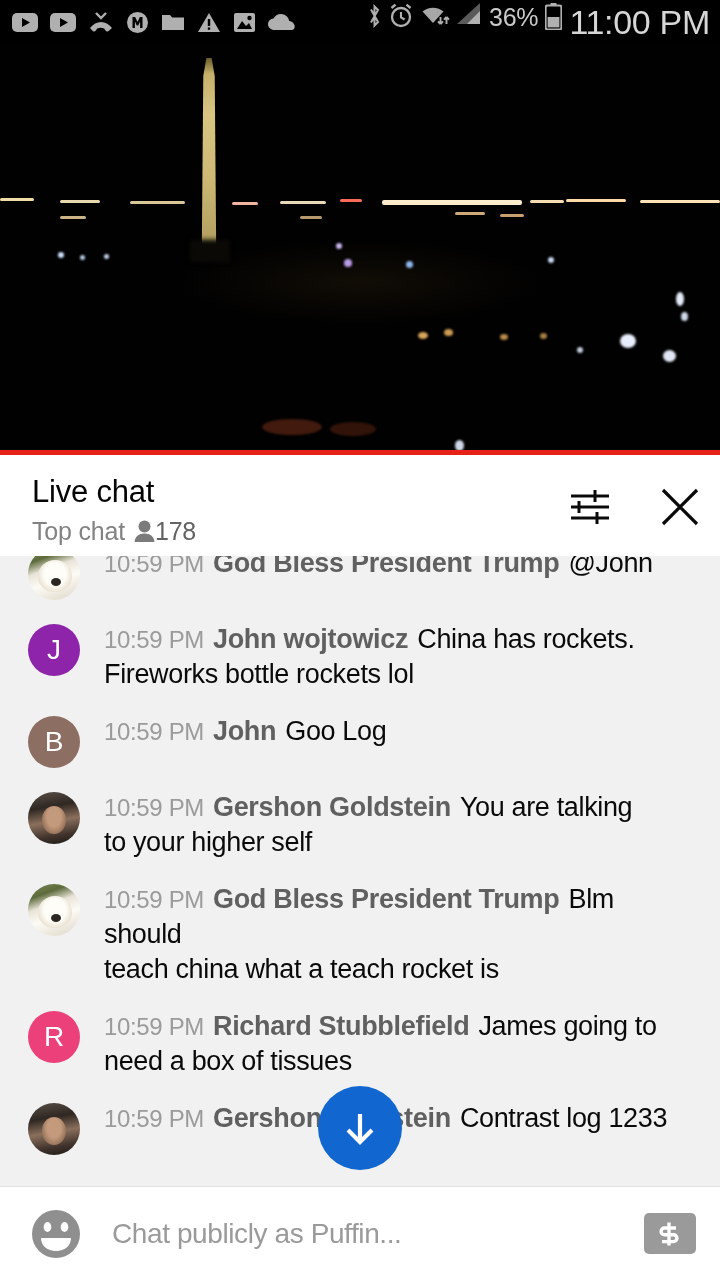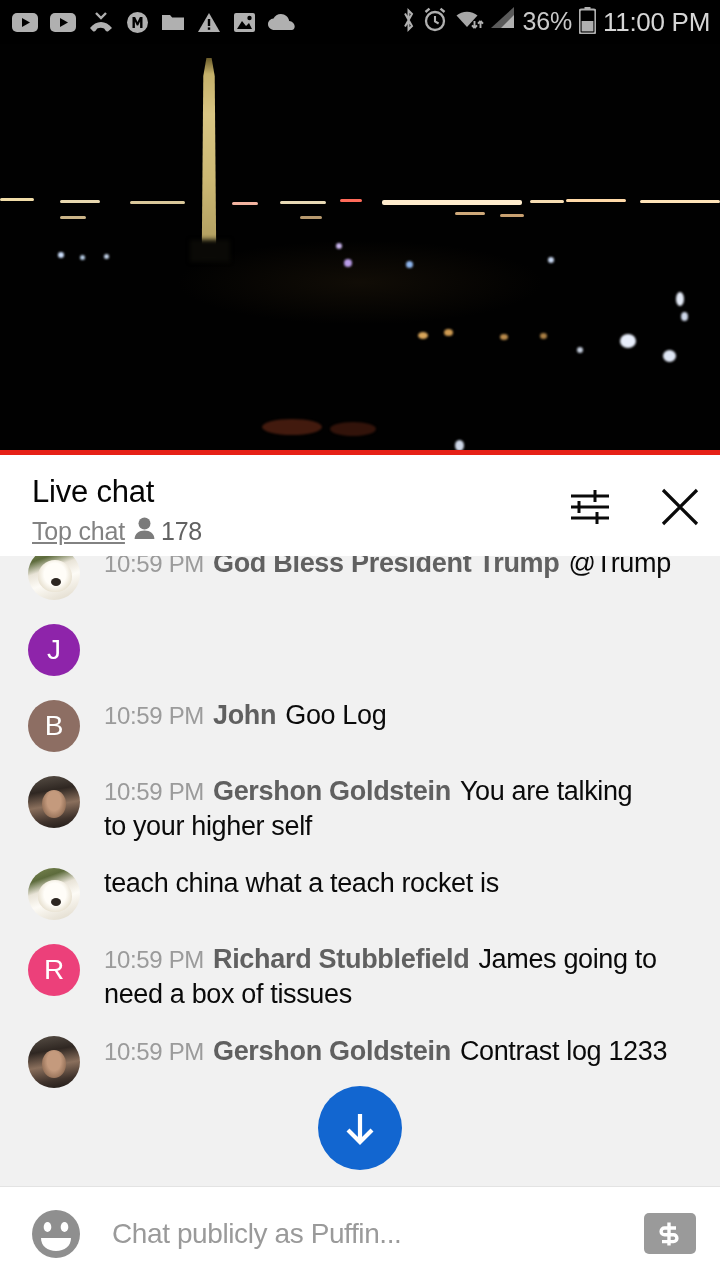--- a/index.html
+++ b/index.html
@@ -14,21 +14,21 @@
   
   .statusbar {
     position: absolute; top:0; left:0; width:720px; height:44px;
     background:#000; display:flex; align-items:center;
     padding: 0 10px 0 12px;
   }
   .sb-left { display:flex; align-items:center; gap:12px; flex: 1 1 auto; }
   .sb-right { display:flex; align-items:flex-start; gap:7px; }
   .sb-ico { fill:#b0b0b0; display:block; }
   .sb-txt { color:#c9c9c9; font-size:25px; letter-spacing:-0.2px; white-space:nowrap; }
-  .sb-time { color:#d6d6d6; font-size:26px; letter-spacing:-0.3px; white-space:nowrap; }
+  .sb-time { color:#d6d6d6; font-size:34px; letter-spacing:-0.3px; white-space:nowrap; }
 
   
   .video {
     position:absolute; top:44px; left:0; width:720px; height:411px;
     background:#050505; overflow:hidden;
   }
   .sky { position:absolute; inset:0;
     background:
       radial-gradient(ellipse 260px 60px at 50% 58%, rgba(30,22,10,.55), transparent 70%),
       #010101;
@@ -47,22 +47,22 @@
   .redbar { position:absolute; left:0; bottom:0; width:720px; height:5px; background:#e62117; }
 
   
   .chat-header {
     position:absolute; top:455px; left:0; width:720px; height:101px;
     background:#fff; display:flex; align-items:flex-start; padding:18px 18px 12px 32px;
   }
   .ch-titles { flex:1 1 auto; }
   .ch-title { font-size:31px; color:#050505; font-weight:400; line-height:38px; letter-spacing:-.2px;}
   .ch-subrow { display:flex; align-items:center; margin-top:6px; gap:9px; }
-  .ch-sub { font-size:25px; color:#828282; letter-spacing:-.2px;text-decoration:underline; }
-  .ch-viewers { display:flex; align-items:flex-start; gap:6px; }
+  .ch-sub { font-size:25px; color:#828282; letter-spacing:-.2px; }
+  .ch-viewers { display:flex; align-items:center; }
   .ch-count { font-size:25px; color:#626262; letter-spacing:-.2px;}
   .ch-actions { display:flex; align-items:center; gap:46px; padding-top:12px; }
   .ic-btn { width:44px; height:44px; display:flex; align-items:center; justify-content:center; }
 
   
   .chat-list {
     position:absolute; top:556px; left:0; width:720px; height:630px;
     background:#f1f1f1; overflow:hidden;
   }
   .msg { display:flex; padding:11px 16px 11px 28px; align-items:flex-start; }
@@ -255,29 +255,35 @@
       </div>
     </div>
   </div>
 
   <div class="chat-list">
 
     <div class="msg">
       <div class="avatar av-dog"></div>
       <div class="msg-body">
         <div class="msg-line">
-          <span class="ts">10:59 PM</span><span class="gapsm"></span><span class="author">God Bless President Trump</span><span class="gapsm"></span><span class="body-txt">@Trump</span>
+          <span class="ts">10:59 PM</span><span class="gapsm"></span><span class="author">God Bless President Trump</span><span class="gapsm"></span><span class="body-txt">@John</span>
         </div>
       </div>
     </div>
 
     <div class="msg">
       <div class="avatar" style="background:#8e24aa">
           <span>J</span>
         </div>
+      <div class="msg-body">
+        <div class="msg-line">
+          <span class="ts">10:59 PM</span><span class="gapsm"></span><span class="author">John wojtowicz</span><span class="gapsm"></span><span class="body-txt">China has rockets.</span>
+        </div>
+        <div class="msg-line">Fireworks bottle rockets lol</div>
+      </div>
     </div>
 
     <div class="msg">
       <div class="avatar" style="background:#8d6e63">
           <span>B</span>
         </div>
       <div class="msg-body">
         <div class="msg-line">
           <span class="ts">10:59 PM</span><span class="gapsm"></span><span class="author">John</span><span class="gapsm"></span><span class="body-txt">Goo Log</span>
         </div>
@@ -290,20 +296,23 @@
         <div class="msg-line">
           <span class="ts">10:59 PM</span><span class="gapsm"></span><span class="author">Gershon Goldstein</span><span class="gapsm"></span><span class="body-txt">You are talking</span>
         </div>
         <div class="msg-line">to your higher self</div>
       </div>
     </div>
 
     <div class="msg">
       <div class="avatar av-dog"></div>
       <div class="msg-body">
+        <div class="msg-line">
+          <span class="ts">10:59 PM</span><span class="gapsm"></span><span class="author">God Bless President Trump</span><span class="gapsm"></span><span class="body-txt">Blm should</span>
+        </div>
         <div class="msg-line">teach china what a teach rocket is</div>
       </div>
     </div>
 
     <div class="msg">
       <div class="avatar" style="background:#ec407a">
           <span>R</span>
         </div>
       <div class="msg-body">
         <div class="msg-line">

